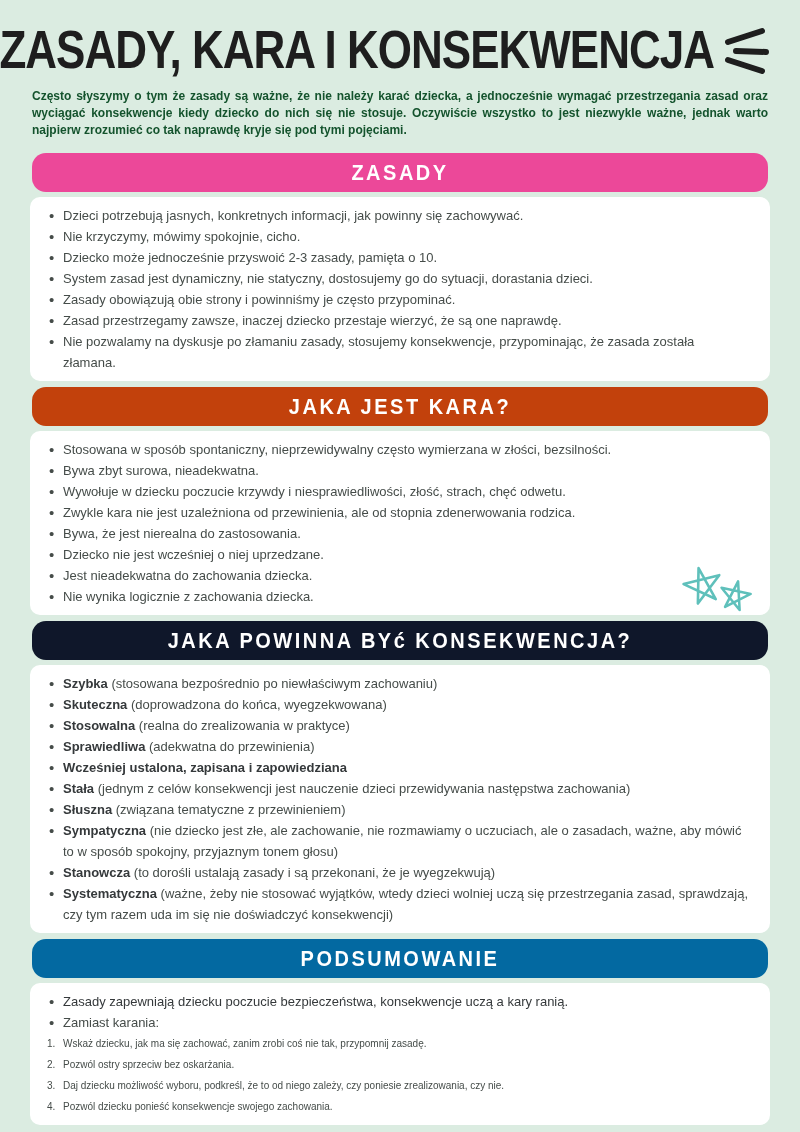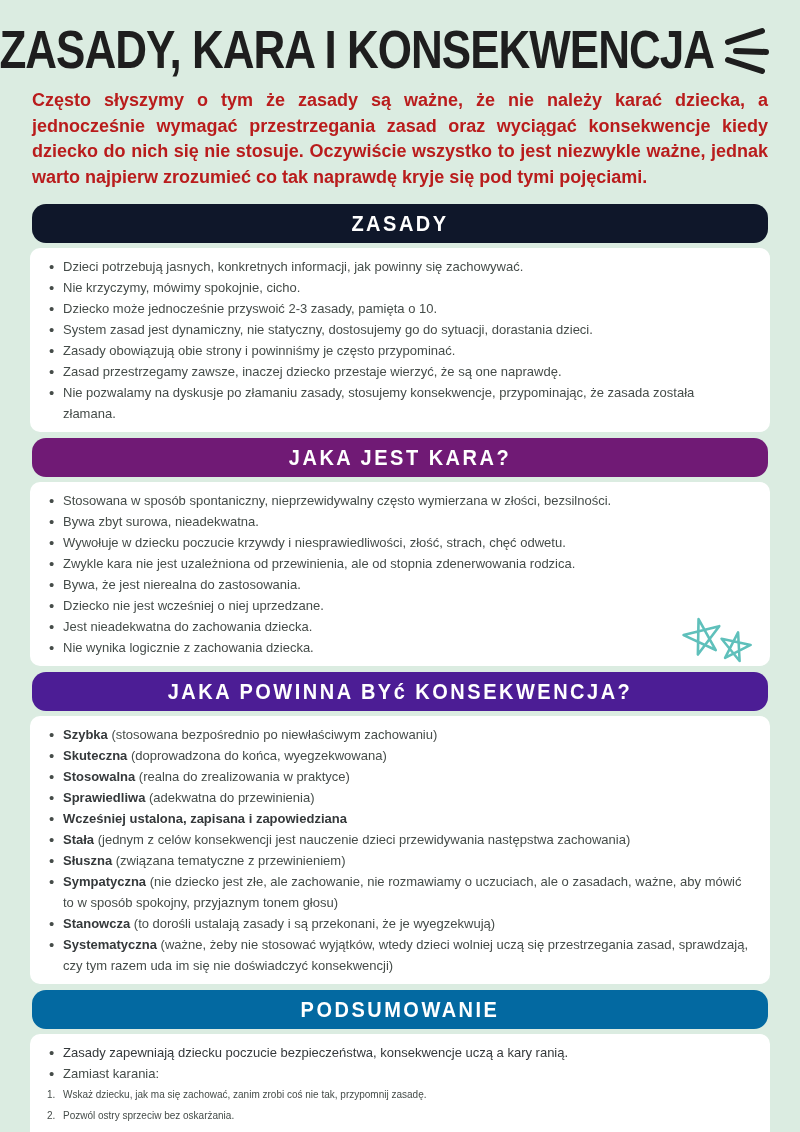--- a/index.html
+++ b/index.html
@@ -15,37 +15,37 @@
   .title-row{display:flex;align-items:center;justify-content:flex-end;gap:4px;margin:8px 0 4px;}
   .title{
     font-size:44px;font-weight:900;color:#1e1e1e;letter-spacing:-1px;
     white-space:nowrap;margin:0;transform:scaleY(1.22);transform-origin:center;
   }
   .spark{flex:0 0 auto;}
   .spark.right{transform:scaleX(-1);}
 
   
   .intro{
-    margin:10px 2px 14px;font-size:18px;line-height:1.42;font-weight:bold;
-    text-align:justify;color:#b91c1c;
+    margin:10px 2px 14px;font-size:12px;line-height:1.42;font-weight:bold;
+    text-align:justify;color:#14532d;
   }
 
   
   section{margin-bottom:6px;}
   .bar{
     margin:0 2px;height:39px;border-radius:14px;
     display:flex;align-items:center;justify-content:center;
   }
   .bar span{
     color:#fff;font-weight:800;font-size:20px;letter-spacing:2.5px;
     transform:scaleY(1.12);white-space:nowrap;
   }
-  .bar-coral{background:#0f172a;}
-  .bar-amber{background:#701a75;}
-  .bar-olive{background:#4c1d95;}
+  .bar-coral{background:#ec4899;}
+  .bar-amber{background:#c2410c;}
+  .bar-olive{background:#0f172a;}
   .bar-teal {background:#0369a1;}
 
   .card{
     position:relative;margin-top:5px;background:#ffffff;border-radius:10px;
     padding:8px 20px 8px 16px;
   }
   ul.list{list-style:none;margin:0;padding:0;}
   ul.list li{
     position:relative;padding-left:17px;font-size:13px;line-height:21px;color:#454c49;
   }

